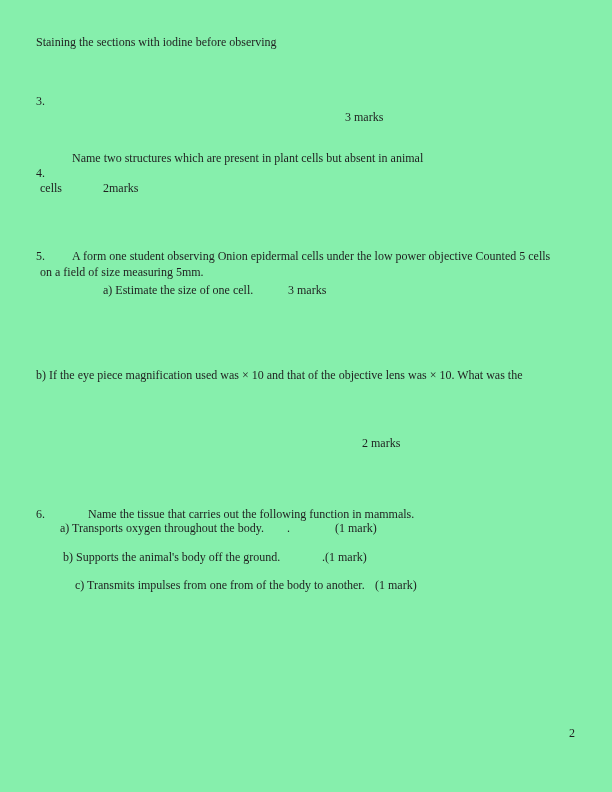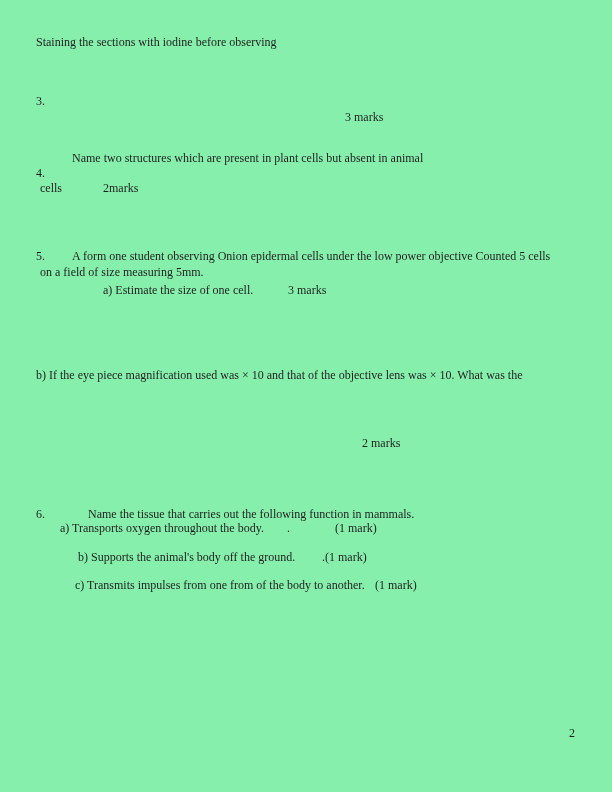--- a/index.html
+++ b/index.html
@@ -48,21 +48,21 @@
   <div class="t" style="left:36px; top:368px;">b) If the eye piece magnification used was × 10 and that of the objective lens was × 10. What was the</div>
   <div class="t" style="left:362px; top:412px;margin-top:24px;">2 marks</div>
 
   <div class="t" style="left:36px; top:507px;">6.</div>
   <div class="t" style="left:56px; top:507px;margin-left:32px;">Name the tissue that carries out the following function in mammals.</div>
 
   <div class="t" style="left:60px; top:521px;">a) Transports oxygen throughout the body.</div>
   <div class="t" style="left:287px; top:521px;">.</div>
   <div class="t" style="left:335px; top:521px;">(1 mark)</div>
 
-  <div class="t" style="left:78px; top:550px;">b) Supports the animal's body off the ground.</div>
+  <div class="t" style="left:63px; top:550px;">b) Supports the animal's body off the ground.</div>
   <div class="t" style="left:322px; top:550px;">.(1 mark)</div>
 
   <div class="t" style="left:75px; top:578px;">c) Transmits impulses from one from of the body to another.</div>
   <div class="t" style="left:375px; top:578px;">(1 mark)</div>
 
   <div class="t" style="left:569px; top:726px;">2</div>
 
 </div>
 
 </body></html>

